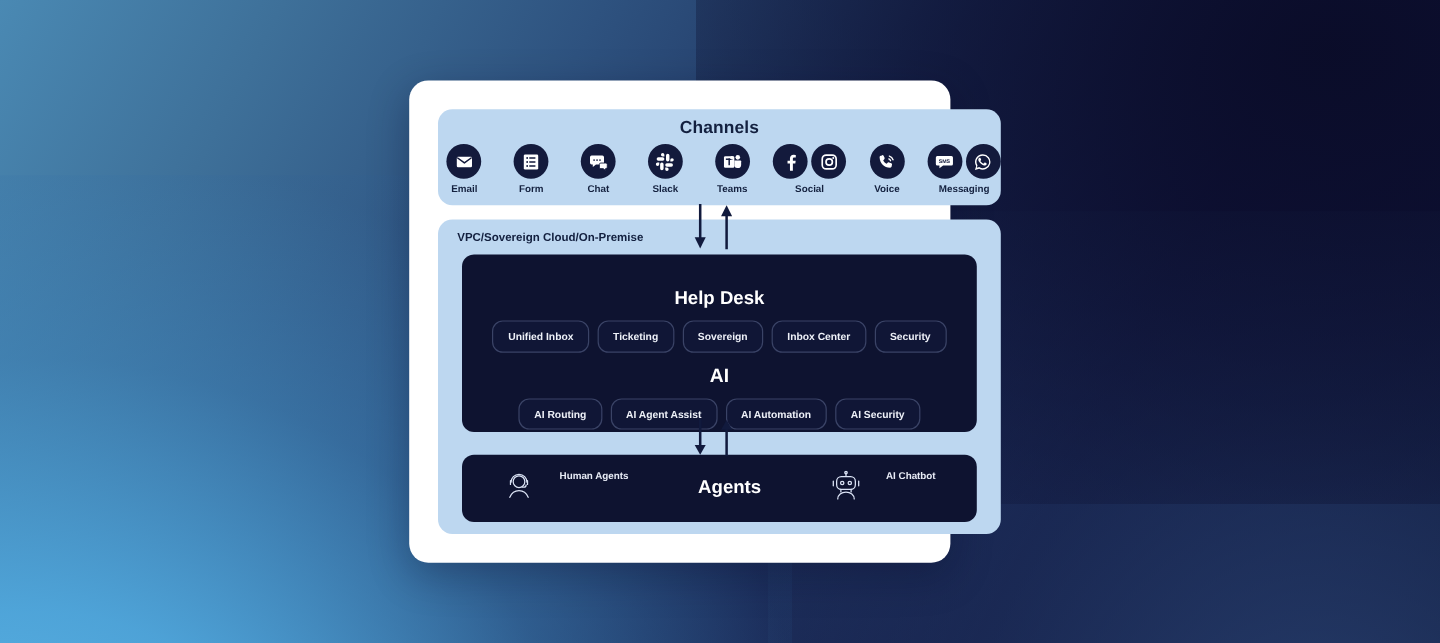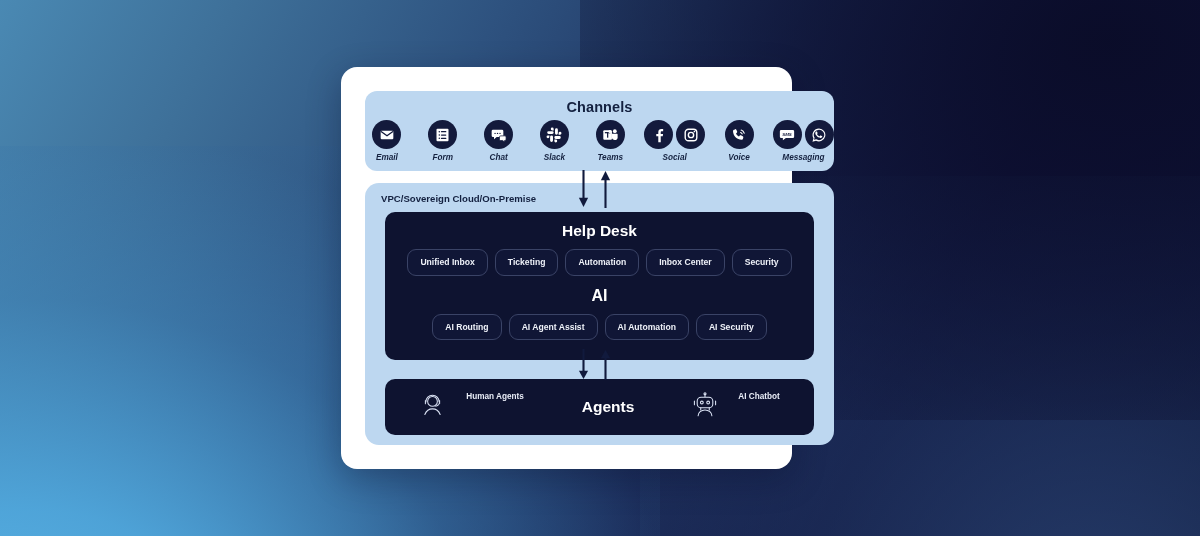--- a/index.html
+++ b/index.html
@@ -85,40 +85,38 @@
     left: 24px;
     top: 24px;
     width: 469px;
     height: 80px;
   }
   .panel-platform {
     left: 24px;
     top: 116px;
     width: 469px;
     height: 262px;
-    border-radius: 14px;
   }
 
   .panel-title {
     text-align: center;
     font-size: 14.5px;
     font-weight: bold;
     color: #13203f;
     letter-spacing: 0.1px;
     padding-top: 8px;
   }
 
   
   .channel-row {
     display: flex;
     align-items: flex-start;
     justify-content: center;
     gap: 12px;
     margin-top: 5px;
-    font-style: italic;
   }
   .channel {
     width: 50px;
     display: flex;
     flex-direction: column;
     align-items: center;
   }
   .channel.wide { width: 62px; }
 
   .ico-pair { display: flex; gap: 3px; }
@@ -169,21 +167,21 @@
     top: 196px;
     width: 429px;
     height: 56px;
   }
 
   .block-title {
     text-align: center;
     color: #ffffff;
     font-size: 15.5px;
     font-weight: bold;
-    padding-top: 10px;
+    padding-top: 28px;
   }
   .block-title.ai { font-size: 16px; padding-top: 11px; }
 
   .pill-row {
     display: flex;
     justify-content: center;
     gap: 7px;
     margin-top: 9px;
   }
   .pill {
@@ -382,21 +380,21 @@
   </div>
 
   <div class="panel panel-platform">
     <div class="vpc-label">VPC/Sovereign Cloud/On-Premise</div>
 
     <div class="dark-block block-helpdesk">
       <div class="block-title">Help Desk</div>
       <div class="pill-row">
         <div class="pill">Unified Inbox</div>
         <div class="pill">Ticketing</div>
-        <div class="pill">Automation</div>
+        <div class="pill">Sovereign</div>
         <div class="pill">Inbox Center</div>
         <div class="pill">Security</div>
       </div>
 
       <div class="block-title ai">AI</div>
       <div class="pill-row">
         <div class="pill">AI Routing</div>
         <div class="pill">AI Agent Assist</div>
         <div class="pill">AI Automation</div>
         <div class="pill">AI Security</div>

